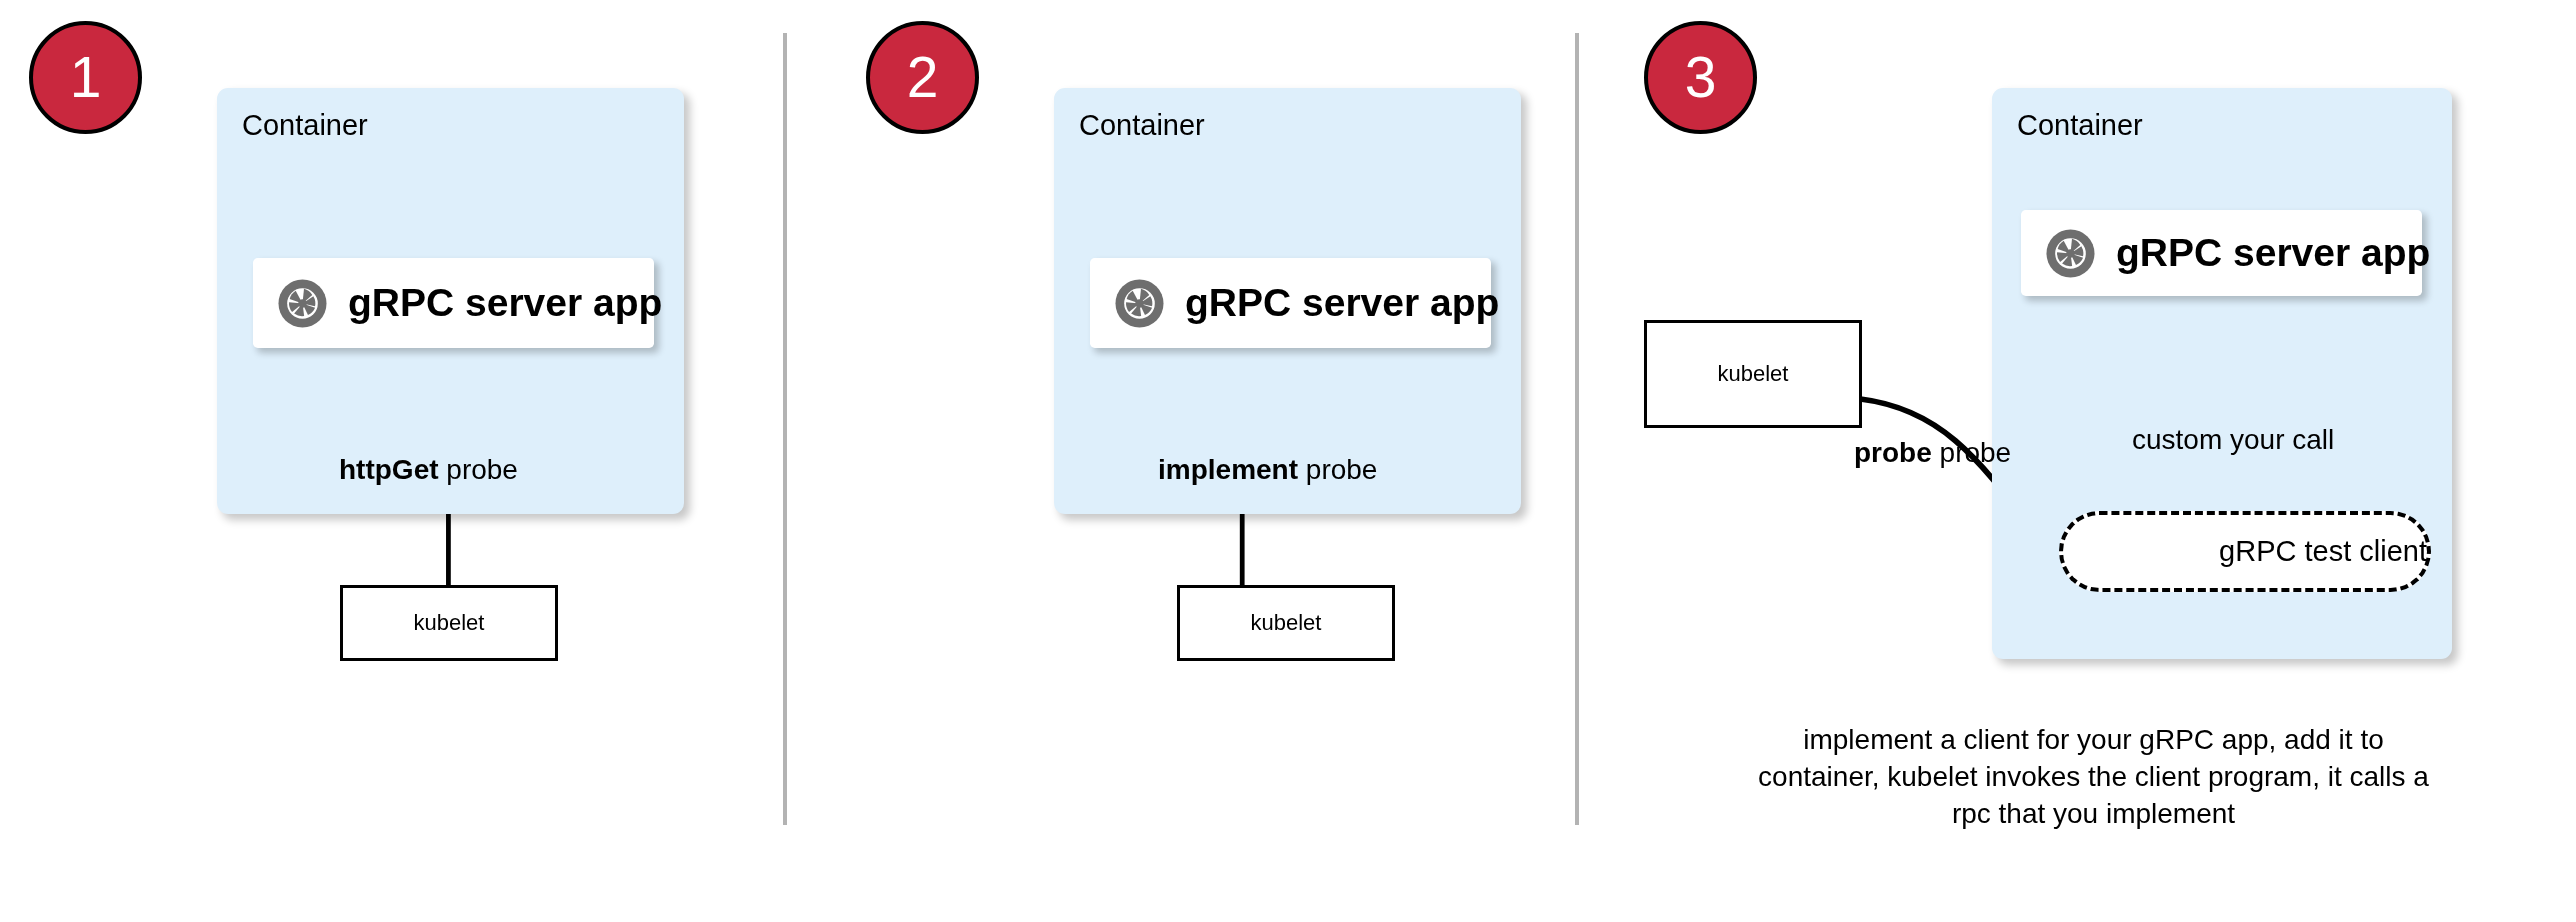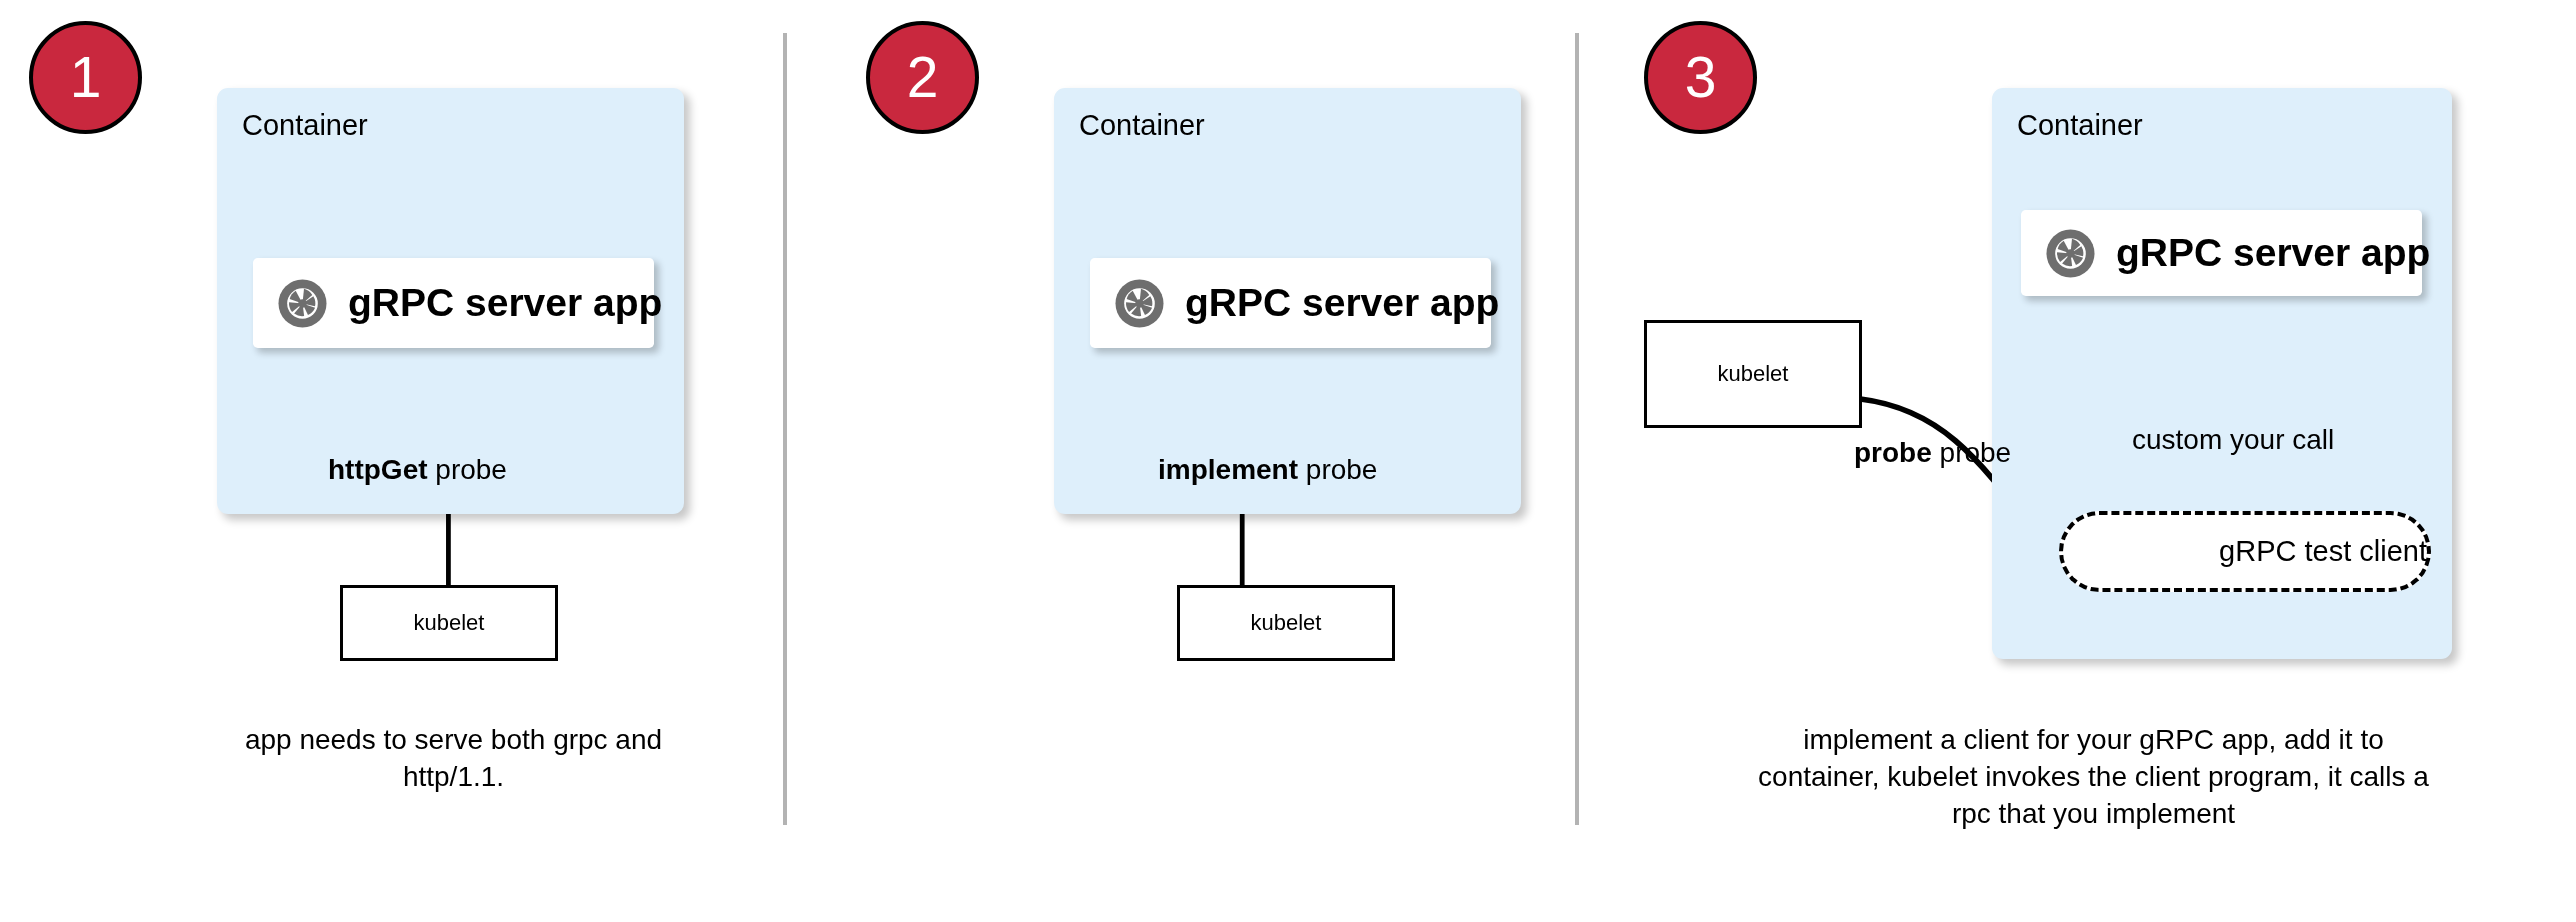--- a/index.html
+++ b/index.html
@@ -194,29 +194,28 @@
             <path d="M32 32 L21.9 44.1 A16.5 16.5 0 0 0 34.0 47.1 Z"></path>
             <path d="M32 32 L15.8 30.5 A16.5 16.5 0 0 0 19.4 42.3 Z"></path>
             <path d="M32 32 L23.8 16.5 A16.5 16.5 0 0 0 16.5 26.6 Z"></path>
           </g>
           <circle cx="32" cy="32" r="5.2" fill="#6e6e6e"></circle>
         </svg>
       </span>
       <span class="app-card-label">gRPC server app</span>
     </div>
 
-    <div class="edge-label" style="left:328px; top:454px;text-align:center;">
+    <div class="edge-label" style="left:339px; top:454px;text-align:center;">
       <b>httpGet</b><span> probe</span>
     </div>
 
     <div class="plain-box" style="left:340px; top:585px; width:218px; height:76px;">
       <span>kubelet</span>
     </div>
 
-    <div class="caption" style="left:215px; top:722px; width:477px;">app needs to serve both grpc and http/1.1.</div>
   </div>
 
   <div class="panel" id="panel-2">
 
     <div class="step-badge" style="left:81px; top:21px;">
       <span>2</span>
     </div>
 
     <div class="container-box" style="left:269px; top:88px; width:467px; height:426px;">
       <div class="container-label">Container</div>

